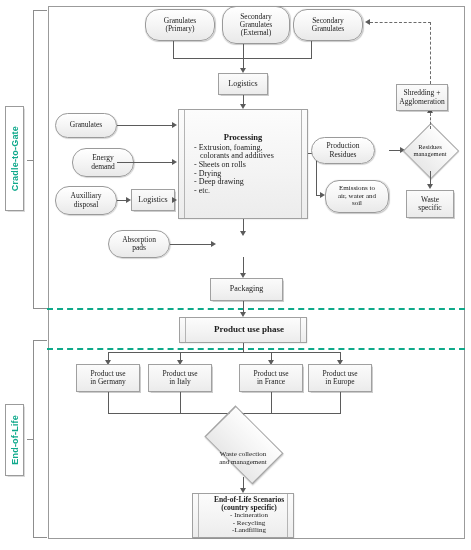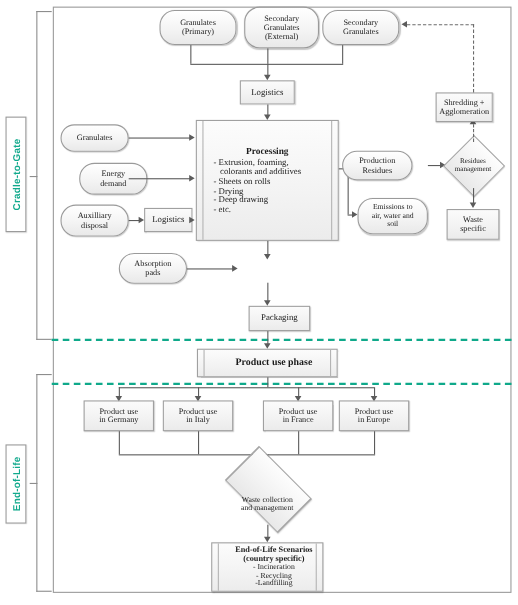--- a/index.html
+++ b/index.html
@@ -224,21 +224,21 @@
     <div>Absorption</div>
     <div>pads</div>
   </div>
   <div class="ln lnh" style="left:170px;top:244px;width:42px;"></div>
   <div class="arw arw-r" style="left:211px;top:241px;"></div>
 
 
   <div class="ln lnv" style="left:243px;top:257px;height:18px;"></div>
   <div class="arw arw-d" style="left:239.6px;top:273px;"></div>
 
-  <div class="node rect" style="left:226px;top:278px;width:56px;height:23px;font-size:8px;">
+  <div class="node rect" style="left:210px;top:278px;width:73px;height:23px;font-size:8px;">
       <span>Packaging</span>
     </div>
 
   <div class="ln lnv" style="left:243px;top:301px;height:13px;"></div>
   <div class="arw arw-d" style="left:239.6px;top:312px;"></div>
 
   <div class="node predef" style="left:179px;top:317px;width:128px;height:26px;font-size:9px;font-weight:bold;">
       <span>Product use phase</span>
     </div>
 

